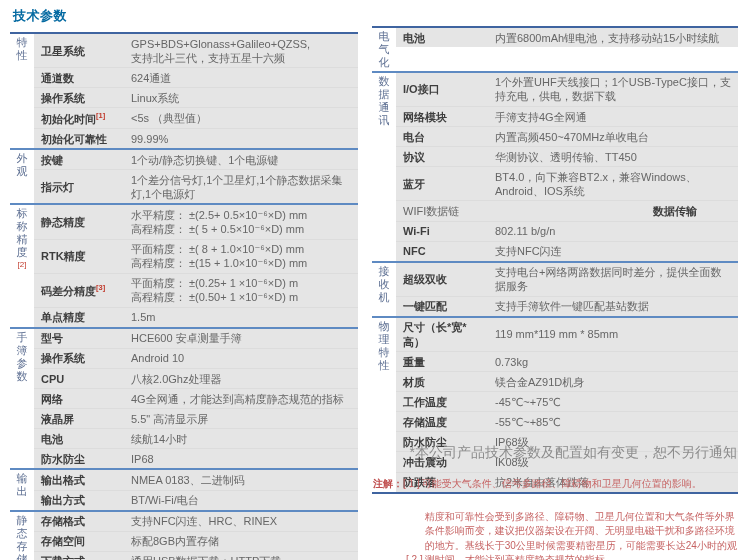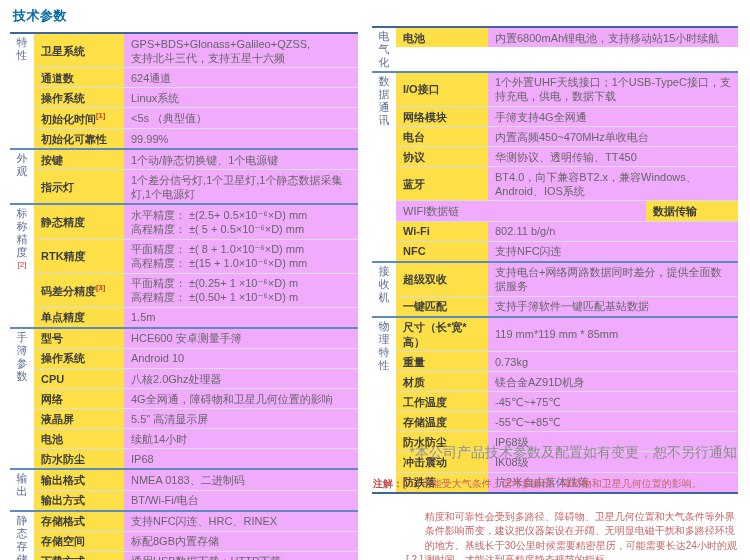--- a/index.html
+++ b/index.html
@@ -25,24 +25,24 @@
     align-items:center;
     color:#5d6f92;font-size:11px;line-height:1.18;padding:2px 0;
   }
   .cat-text{width:12px;word-break:break-all;text-align:center;}
   .cat-sup{font-size:8px;color:#c0392b;margin-top:1px;}
   .rows{flex:1;display:flex;flex-direction:column;min-width:0;}
   .row{display:flex;align-items:stretch;}
   .row + .row{border-top:1px solid #dcdcdc;}
   .cell{box-sizing:border-box;padding:2.5px 7px;font-size:11px;line-height:1.28;
         display:flex;flex-direction:column;justify-content:center;}
-  .lab{width:90px;flex:0 0 90px;background:#fde047;color:#3e3e3e;font-weight:600;justify-content:center;}
+  .lab{width:90px;flex:0 0 90px;background:#e5e5e5;color:#3e3e3e;font-weight:600;justify-content:center;}
   #right-table .lab{width:92px;flex:0 0 92px;}
   .lab sup{color:#c0392b;font-size:7.5px;font-weight:600;}
-  .val{flex:1;color:#666666;background:#f0abfc;min-width:0;}
+  .val{flex:1;color:#666666;background:#e5e5e5;min-width:0;}
   .val div{white-space:normal;}
   .footer-note{
     position:absolute;top:444px;right:13px;
     font-size:14px;color:#8c8c8c;
   }
   .notes{
     position:absolute;left:373px;top:477px;width:366px;
     font-size:10px;color:#c66363;line-height:1.45;
   }
   .note-row{display:flex;margin-bottom:18px;align-items:flex-end;}
@@ -198,21 +198,21 @@
           </div>
           <div class="cell val">
             <div>八核2.0Ghz处理器</div>
           </div>
         </div>
         <div class="row">
           <div class="cell lab">
             <span>网络</span>
           </div>
           <div class="cell val">
-            <div>4G全网通，障碍物和卫星几何位置的影响</div>
+            <div>4G全网通，才能达到高精度静态规范的指标</div>
           </div>
         </div>
         <div class="row">
           <div class="cell lab">
             <span>液晶屏</span>
           </div>
           <div class="cell val">
             <div>5.5" 高清显示屏</div>
           </div>
         </div>

